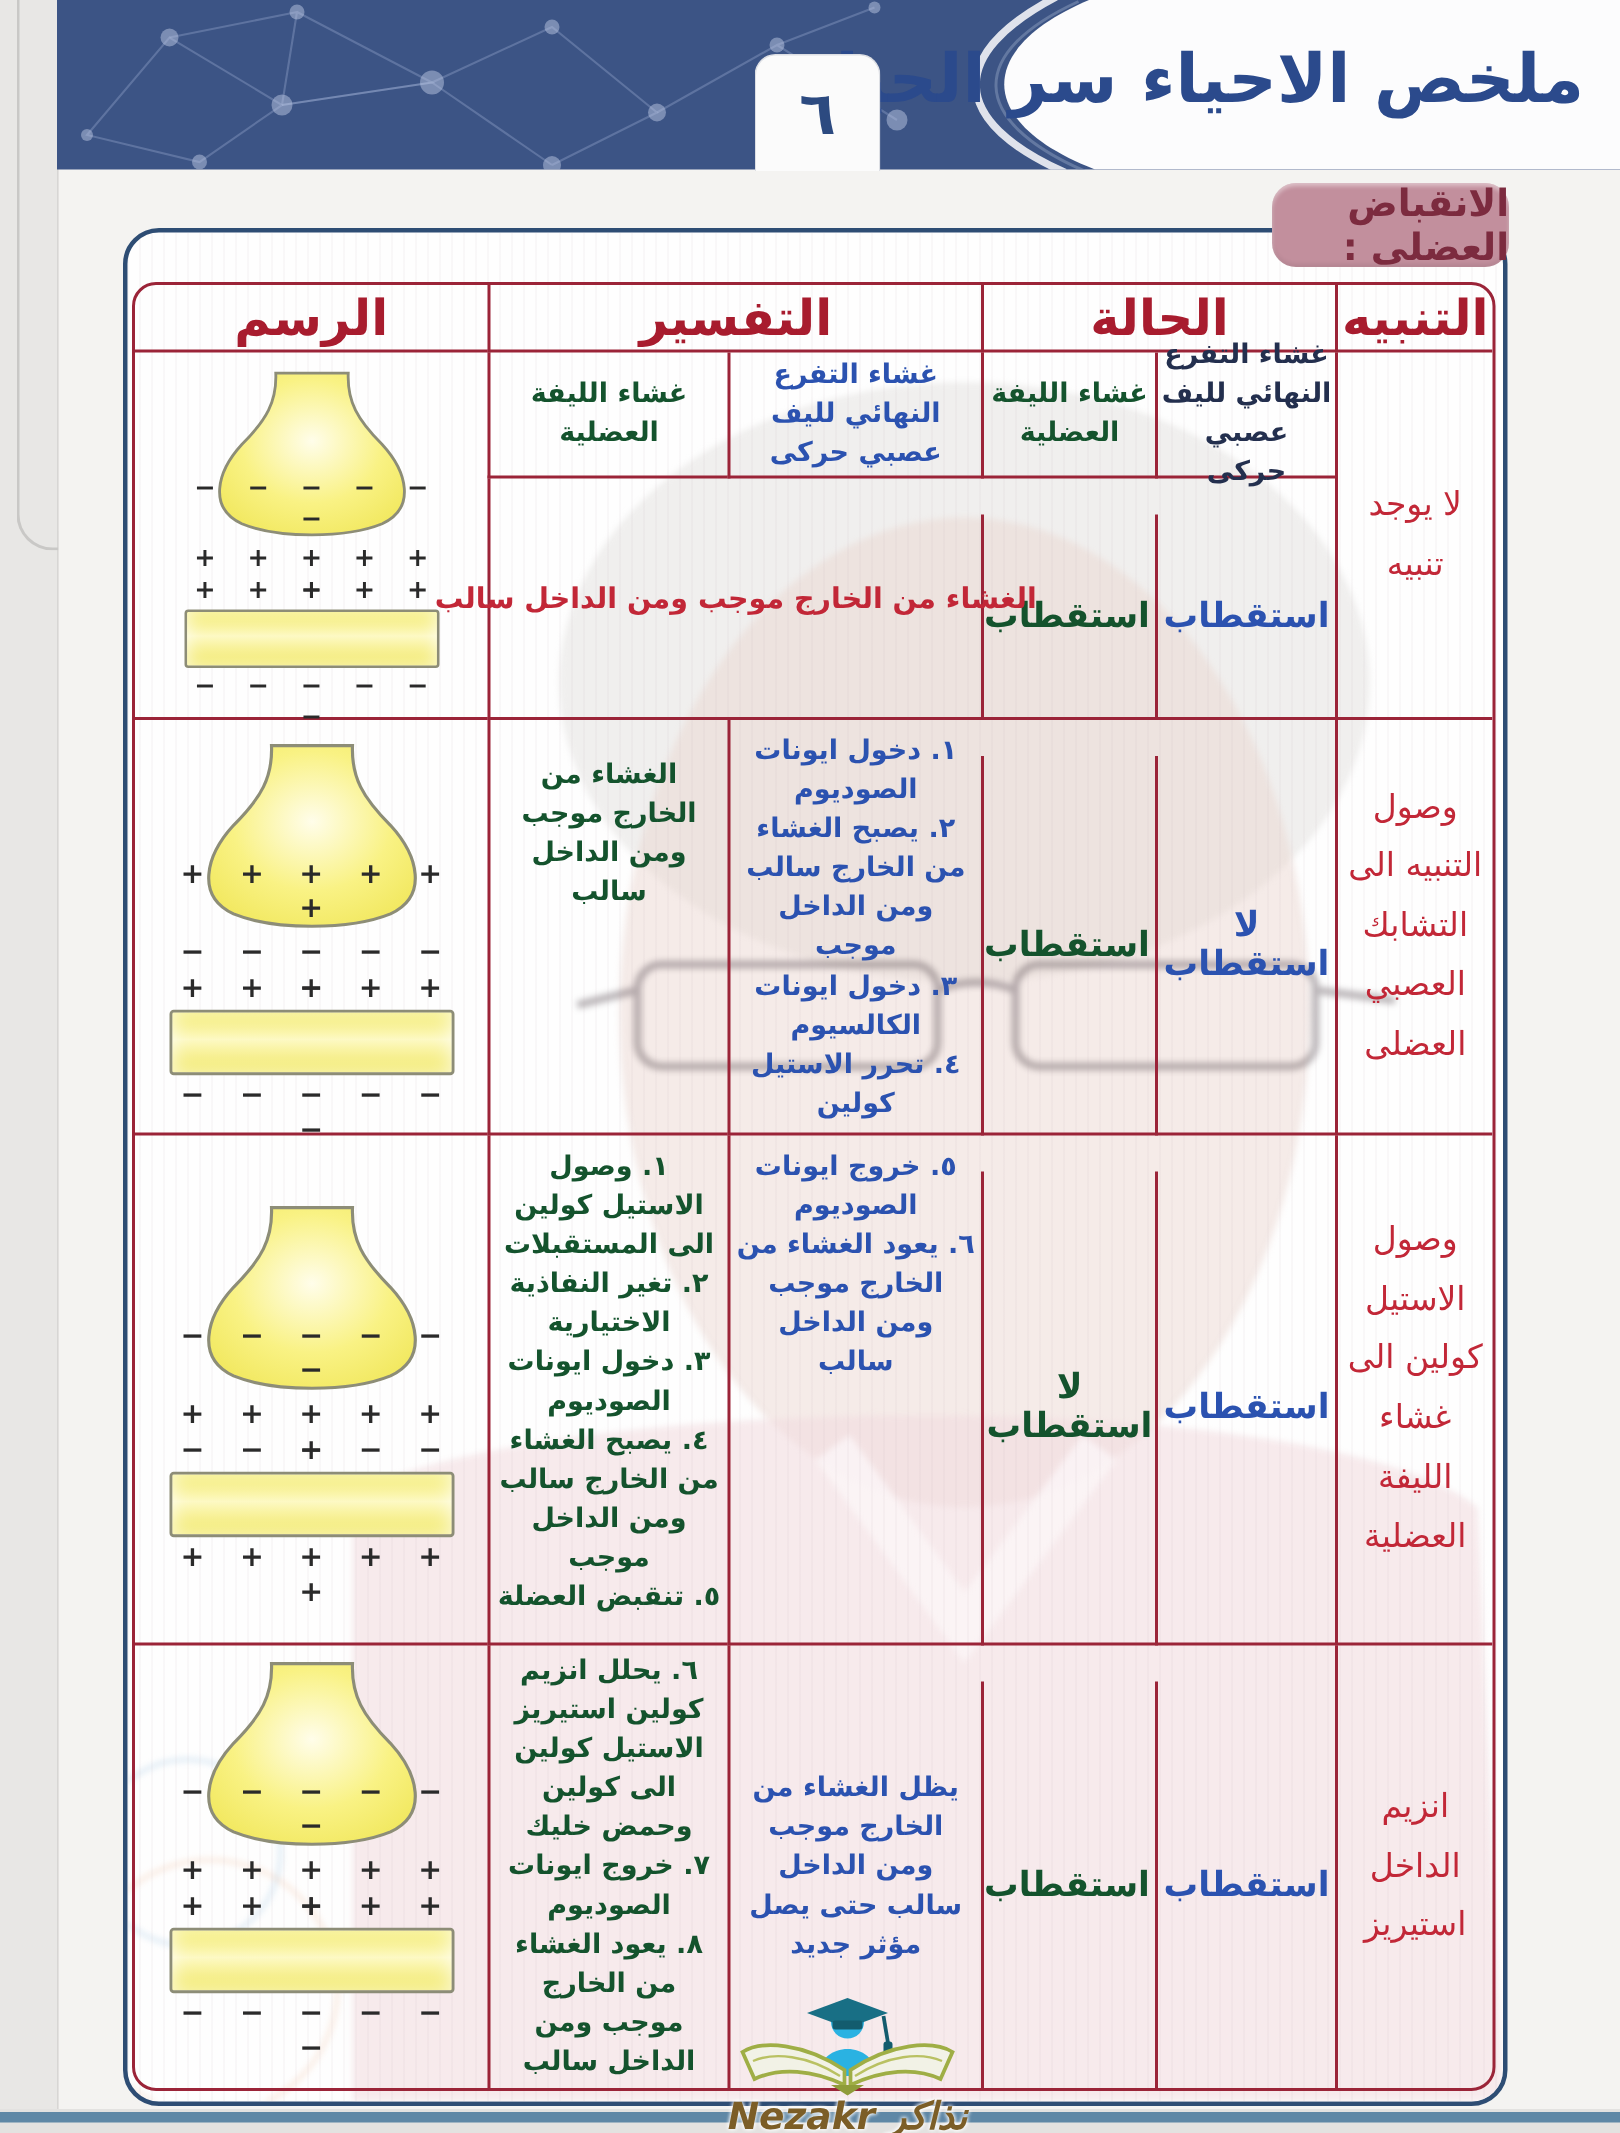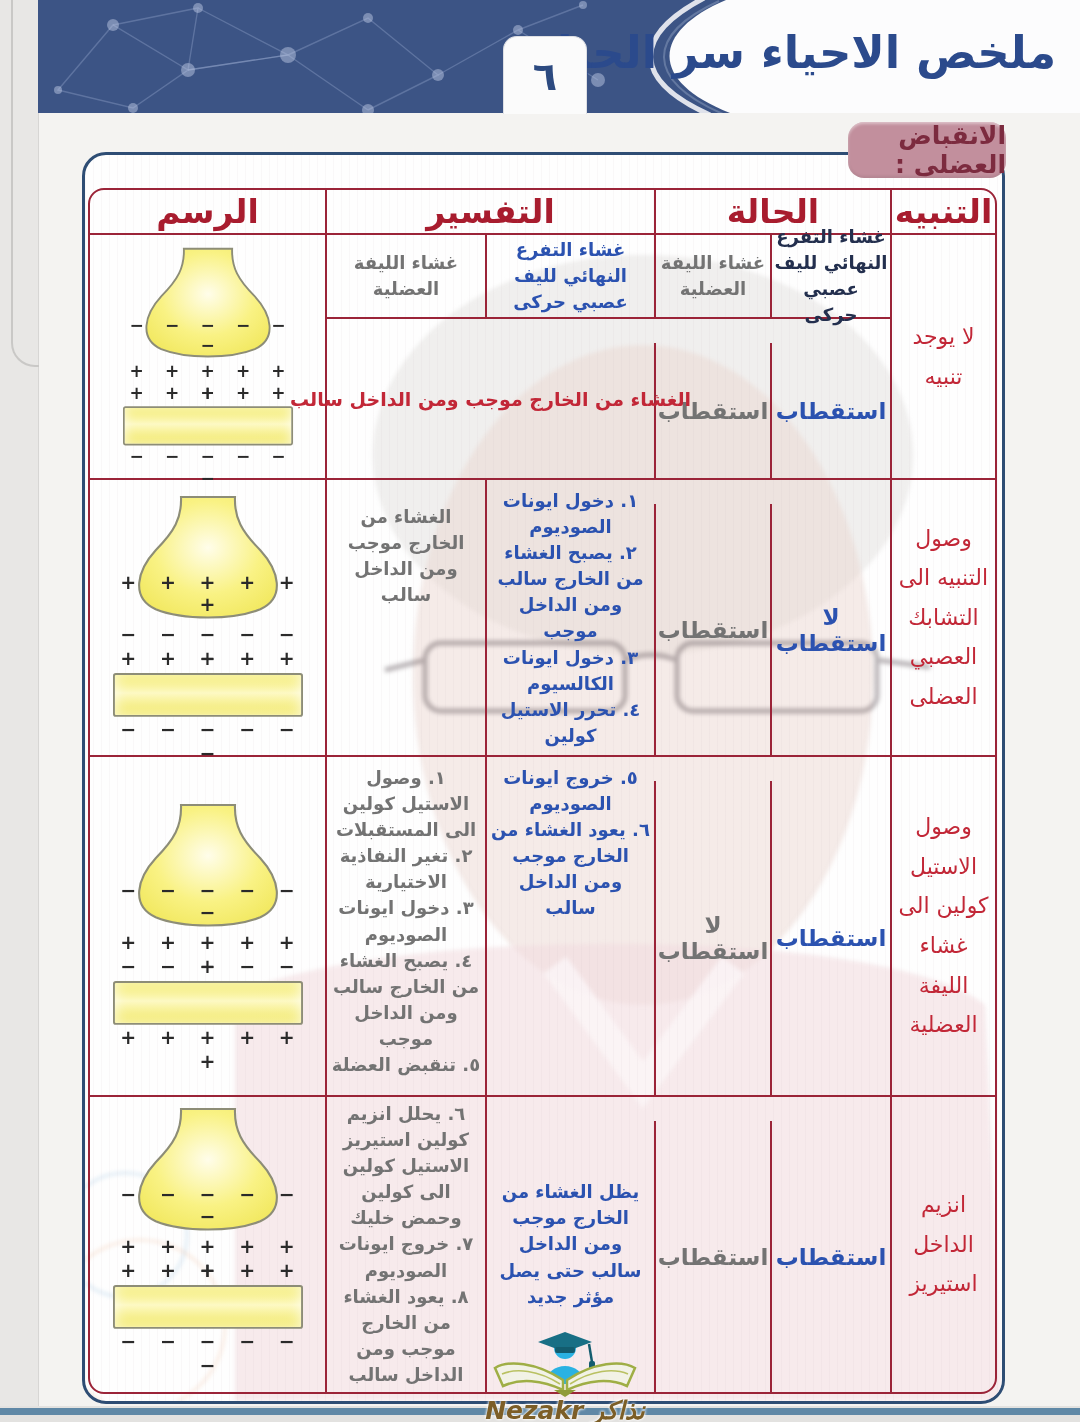--- a/index.html
+++ b/index.html
@@ -33,21 +33,21 @@
     display:grid;direction:rtl;
     grid-template-columns:105px 120px 116px 169px 160px 235px;
     grid-template-rows:45px 84px 161px 277px 340px 295px;
     border:2.5px solid #9b2438;border-radius:16px;overflow:hidden;background:transparent;}
   .cell{border-left:2px solid #9b2438;border-bottom:2px solid #9b2438;
     display:flex;align-items:center;justify-content:center;text-align:center;direction:rtl;min-width:0;min-height:0;}
   .no-l{border-left:none;} .no-b{border-bottom:none;}
   .vtop{align-items:flex-start;}
   .hdr{font-size:33px;font-weight:bold;color:#a81c2e;}
   .sub{font-size:18px;font-weight:bold;line-height:1.45;padding:3px 2px;}
-  .navy{color:#232f4e;} .red{color:#737373;} .blue{color:#2b52b0;}
+  .navy{color:#232f4e;} .red{color:#14532d;justify-content:flex-end;} .blue{color:#2b52b0;}
   .val{font-size:23px;font-weight:bold;margin-top:24px;}
   .stim{color:#c22737;font-size:22px;font-weight:normal;line-height:1.8;padding:0 6px;}
   .list{font-size:18px;font-weight:bold;line-height:1.45;white-space:pre-line;padding:8px 4px;}
   .span-red{color:#c22737;font-size:19px;font-weight:bold;white-space:nowrap;}
   .cent{align-items:center;justify-content:flex-end;}
   
   .draw-cell{flex-direction:column;}
   .synapse{width:210px;display:flex;flex-direction:column;align-items:center;transform-origin:center;}
   .s85{transform:scale(.85);} .s95{transform:scale(.95);}
   .knob{position:relative;width:200px;height:135px;}

